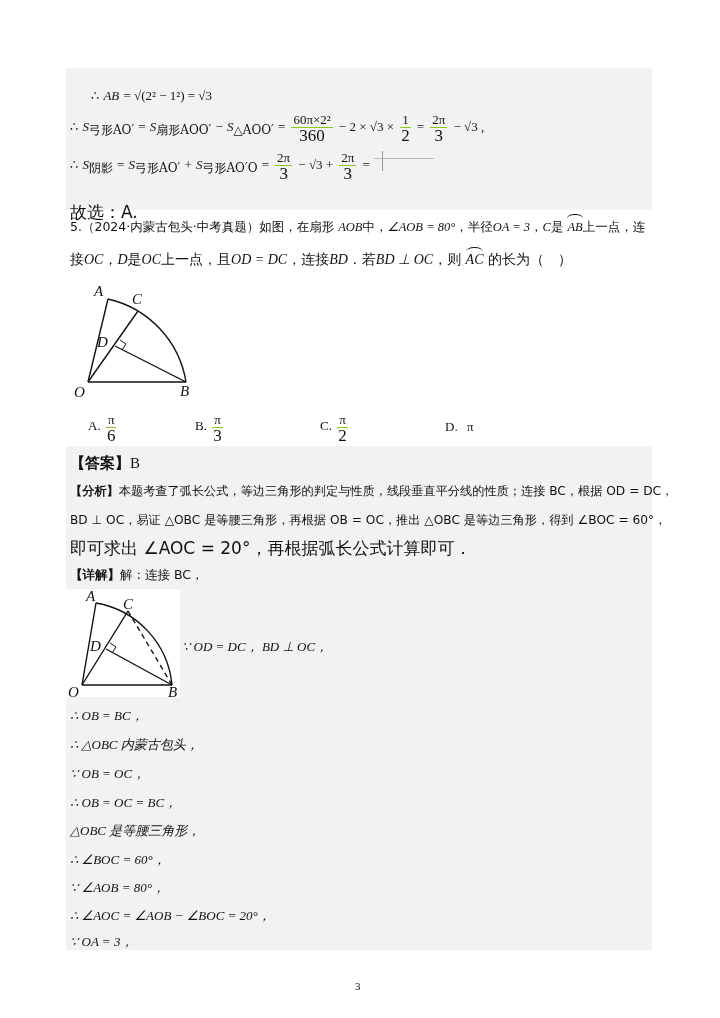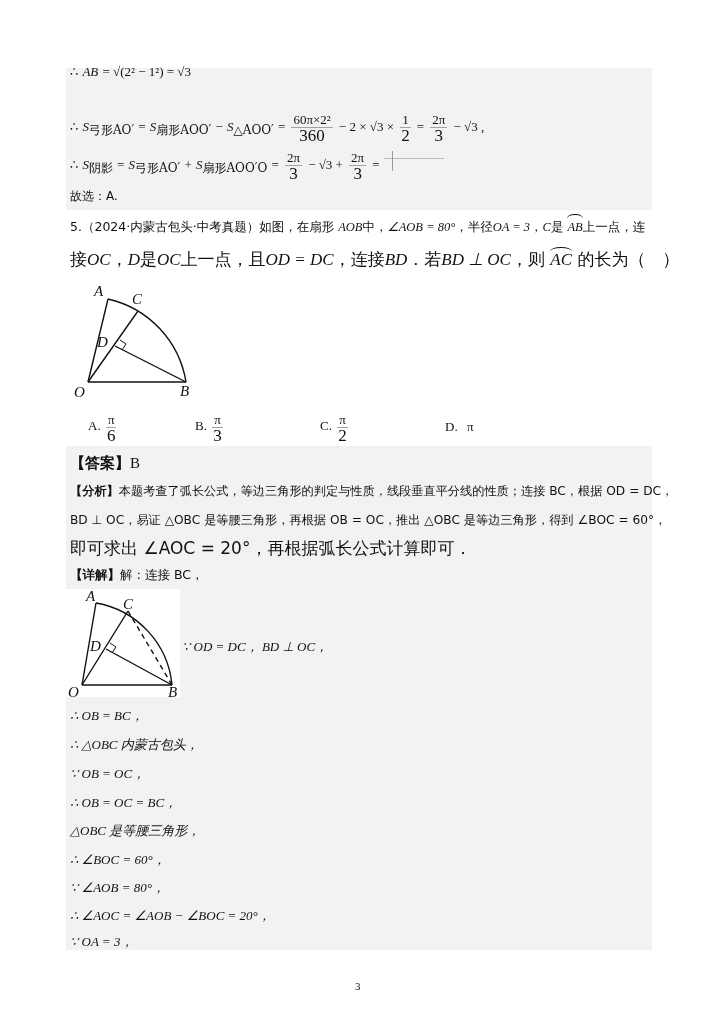--- a/index.html
+++ b/index.html
@@ -19,21 +19,21 @@
   .fig { position: absolute; }
   .opt { position: absolute; font-size: 13px; font-family: "Liberation Serif", serif; }
   .pagenum { position: absolute; left: 355px; top: 980px; font-size: 11px; font-family: "Liberation Serif", serif; }
   .bracket { font-family: "DejaVu Sans", sans-serif; font-weight: bold; }
 </style>
 </head>
 <body>
 
 <div class="gray" style="left:66px; top:68px; width:586px; height:142px;"></div>
 
-<div class="line" style="top:64px;">
+<div class="line" style="top:88px;margin-left:21px;">
   <span>∴</span>
   <span class="m">AB</span>
   <span class="n">= √(2² − 1²) = √3</span>
 </div>
 
 <div class="line" style="top:110px; line-height:34px;">
   <span>∴</span>
   <span class="m">S</span><span class="sub">弓形AO′</span>
   <span class="n">=</span>
   <span class="m">S</span><span class="sub">扇形AOO′</span>
@@ -47,38 +47,38 @@
   <span class="frac"><span class="num">2π</span><span class="den">3</span></span>
   <span class="n">− √3 ,</span>
 </div>
 
 <div class="line" style="top:148px; line-height:34px;">
   <span>∴</span>
   <span class="m">S</span><span class="sub">阴影</span>
   <span class="n">=</span>
   <span class="m">S</span><span class="sub">弓形AO′</span>
   <span class="n">+</span>
-  <span class="m">S</span><span class="sub">扇形AOO′O</span>
+  <span class="m">S</span><span class="sub">弓形AO′O</span>
   <span class="n">=</span>
   <span class="frac"><span class="num">2π</span><span class="den">3</span></span>
   <span class="n">− √3 +</span>
   <span class="frac"><span class="num">2π</span><span class="den">3</span></span>
   <span class="n">=</span>
   <span style="display:inline-block; width:60px; height:14px; border-top:1px solid #bbb; vertical-align:middle; position:relative;"><span style="position:absolute; left:8px; top:-8px; width:1px; height:20px; background:#999;"></span></span>
 </div>
 
-<div class="line" style="top:188px; font-family:'DejaVu Sans', sans-serif; font-size:12px;">故选：A.</div>
+<div class="line" style="top:204px; font-family:'DejaVu Sans', sans-serif; font-size:17px;">故选：A.</div>
 
 <div class="line" style="top:219px; font-size:12.5px; font-family:'DejaVu Sans', sans-serif;">
   <span>5.</span><span>（2024·内蒙古包头·中考真题）</span><span>如图，在扇形</span>
   <span class="m">AOB</span><span>中，</span><span class="m">∠AOB = 80°</span><span>，半径</span><span class="m">OA = 3</span><span>，</span><span class="m">C</span><span>是</span>
   <span class="m arc">AB</span><span>上一点，连</span>
 </div>
 
-<div class="line" style="top:251px; font-size:17px; font-family:'DejaVu Sans', sans-serif;">
+<div class="line" style="top:251px; font-size:14px; font-family:'DejaVu Sans', sans-serif;">
   <span>接</span><span class="m">OC</span><span>，</span><span class="m">D</span><span>是</span><span class="m">OC</span><span>上一点，且</span><span class="m">OD = DC</span><span>，连接</span><span class="m">BD</span><span>．若</span><span class="m">BD ⊥ OC</span><span>，则</span>
   <span class="m arc">AC</span>
   <span>的长为（　）</span>
 </div>
 
 <svg class="fig" style="left:66px; top:284px;" width="130" height="116" viewBox="0 0 130 116">
   <g stroke="#111" stroke-width="1.4" fill="none">
     <line x1="22" y1="98" x2="42" y2="15"></line>
     <line x1="22" y1="98" x2="120" y2="98"></line>
     <path d="M42 15 A 102 102 0 0 1 120 98"></path>

